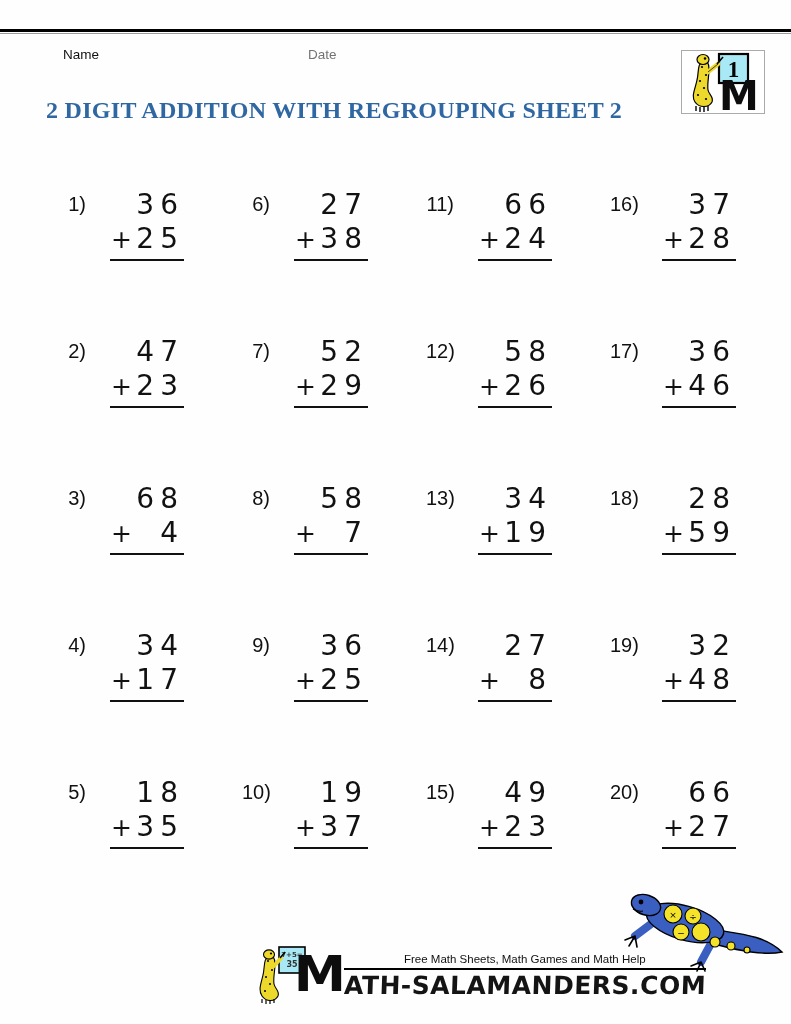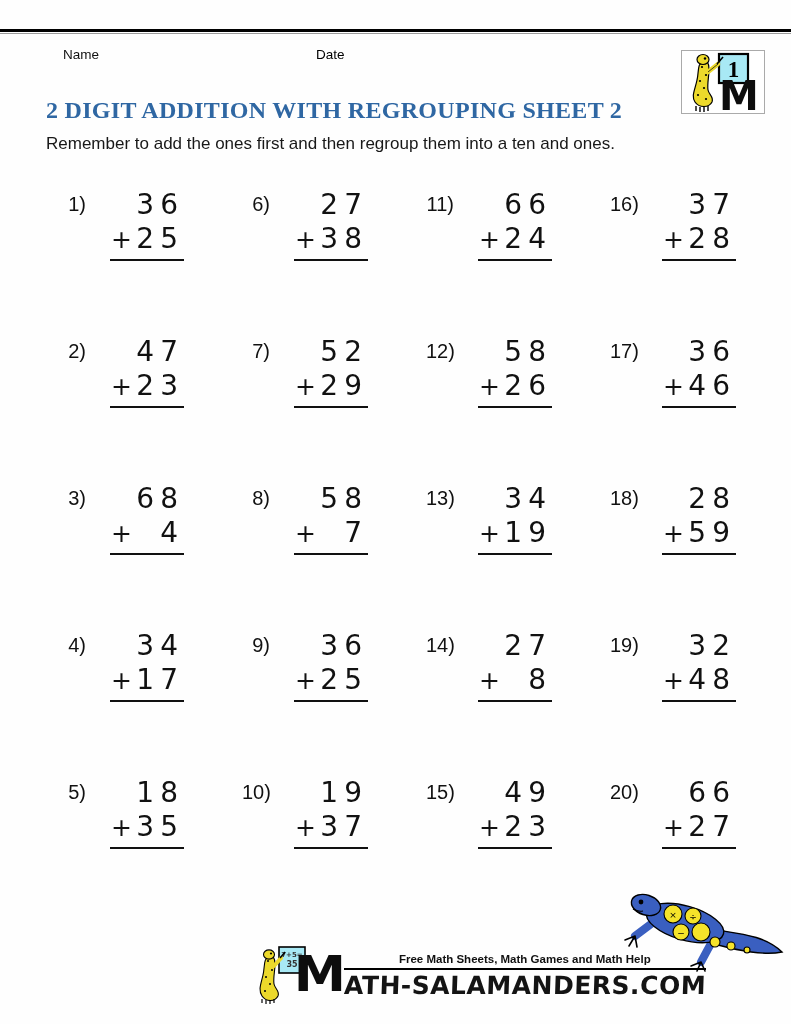--- a/index.html
+++ b/index.html
@@ -3,21 +3,21 @@
 <meta charset="utf-8">
 <style>
   html,body{margin:0;padding:0;background:#fff;}
   .page{
     position:relative;width:791px;height:1024px;background:#fefefe;
     font-family:"Liberation Sans",sans-serif;color:#1a1a1a;overflow:hidden;
   }
   .top-rule{position:absolute;left:0;top:29px;width:791px;height:3px;background:#000;}
   .top-rule-shadow{position:absolute;left:0;top:33px;width:791px;height:1px;background:#9a9a9a;}
   .name-label{position:absolute;left:47px;top:47px;font-size:13.5px;color:#111;margin-left:16px;}
-  .date-label{position:absolute;left:316px;top:47px;font-size:13.5px;color:#000000;}
+  .date-label{position:absolute;left:308px;top:47px;font-size:13.5px;color:#737373;}
   .logo-box{
     position:absolute;left:681px;top:50px;width:84px;height:64px;
     border:1px solid #aaa;background:#fff;box-sizing:border-box;
   }
   .page-title{
     position:absolute;left:46px;top:97px;width:700px;
     font-family:"Liberation Serif",serif;font-size:24px;font-weight:700;
     color:var(--title_blue,#2f67a3);letter-spacing:0.3px;white-space:nowrap;
   }
   .instruction{position:absolute;left:46px;top:134px;width:710px;font-size:17px;color:#181818;}
@@ -34,21 +34,21 @@
               margin-top:5px;font-size:28px;line-height:1.05;color:#111;}
   .plus{font-size:25px;padding-left:1px;}
   .num{letter-spacing:6px;text-align:right;}
   .salamander-wrap{position:absolute;left:593px;top:878px;width:198px;height:100px;}
   .footer{position:absolute;left:253px;top:944px;display:flex;align-items:flex-start;}
   .footer-logo{flex:0 0 auto;}
   .footer-m{margin-left:-12px;margin-top:10px;font-size:50px;line-height:0.82;
             font-weight:bold;color:#0d0d0d;font-family:"DejaVu Sans",sans-serif;
             letter-spacing:-3px;transform:scaleX(1.05);}
   .footer-right{margin-left:2px;margin-top:9px;display:flex;flex-direction:column;}
-  .tagline{font-size:11.5px;font-weight:bold;color:#111;text-align:center;
+  .tagline{font-size:11.5px;font-weight:normal;color:#111;text-align:center;
            padding:0 6px 3px 6px;white-space:nowrap;}
   .footer-divider{height:2px;background:#000;}
   .site-name{font-size:25px;font-weight:800;color:#141414;letter-spacing:0.5px;
              margin-top:1px;font-family:"DejaVu Sans",sans-serif;
              transform:skewX(-2deg);white-space:nowrap;}
 </style>
 </head>
 <body>
 
 <div class="page">
@@ -81,21 +81,20 @@
           <circle cx="24" cy="24" r="1.1"></circle>
           <circle cx="18" cy="30" r="1.1"></circle>
         <circle cx="22" cy="37" r="1.1"></circle>
           <circle cx="16" cy="44" r="1.1"></circle>
           <circle cx="24" cy="48" r="1.1"></circle>
       </g>
     </svg>
   </div>
 
   <div class="page-title">2 DIGIT ADDITION WITH REGROUPING SHEET 2</div>
-  <div class="instruction">Remember to add the ones first and then regroup them into a ten and ones.</div>
 
   <div class="grid">
       <div class="problem">
         <div class="pnum">1)</div>
         <div class="add-block">
           <div class="row-top">36</div>
           <div class="row-bottom">
             <span class="plus">+</span>
             <span class="num">25</span>
           </div>

